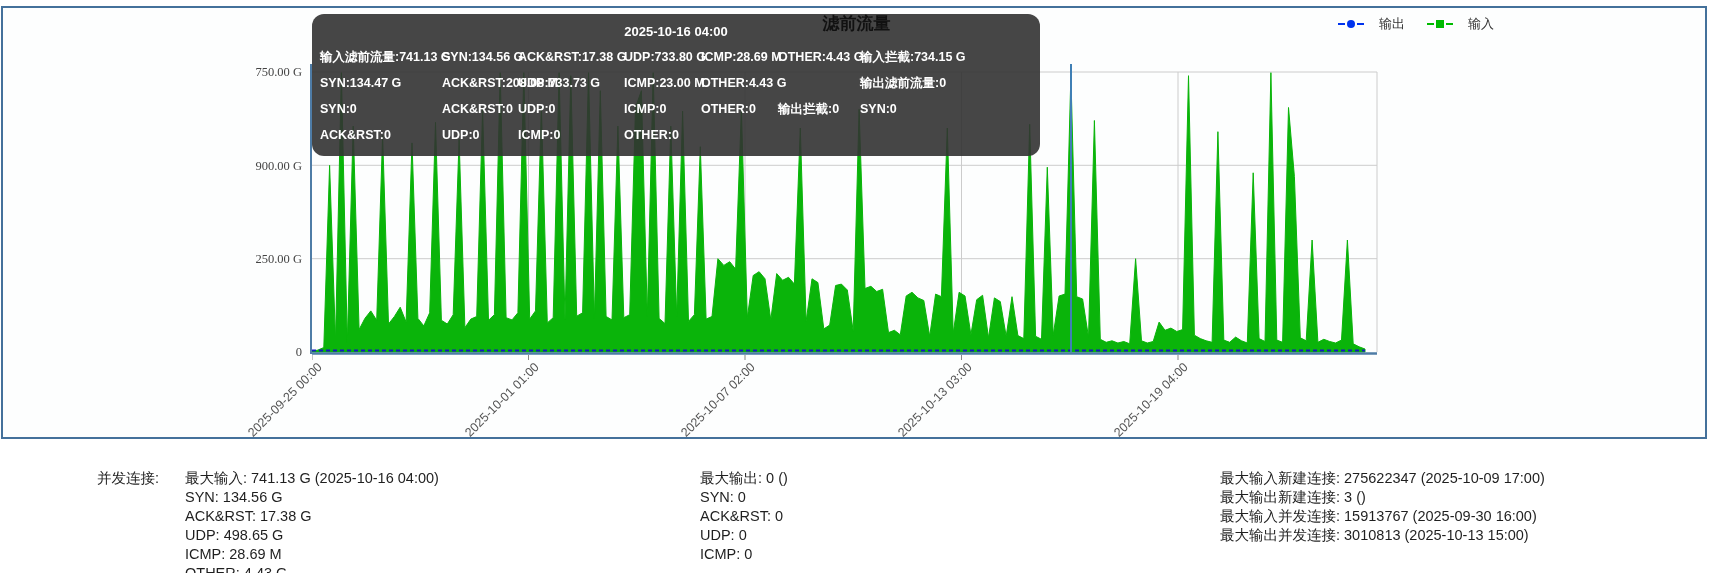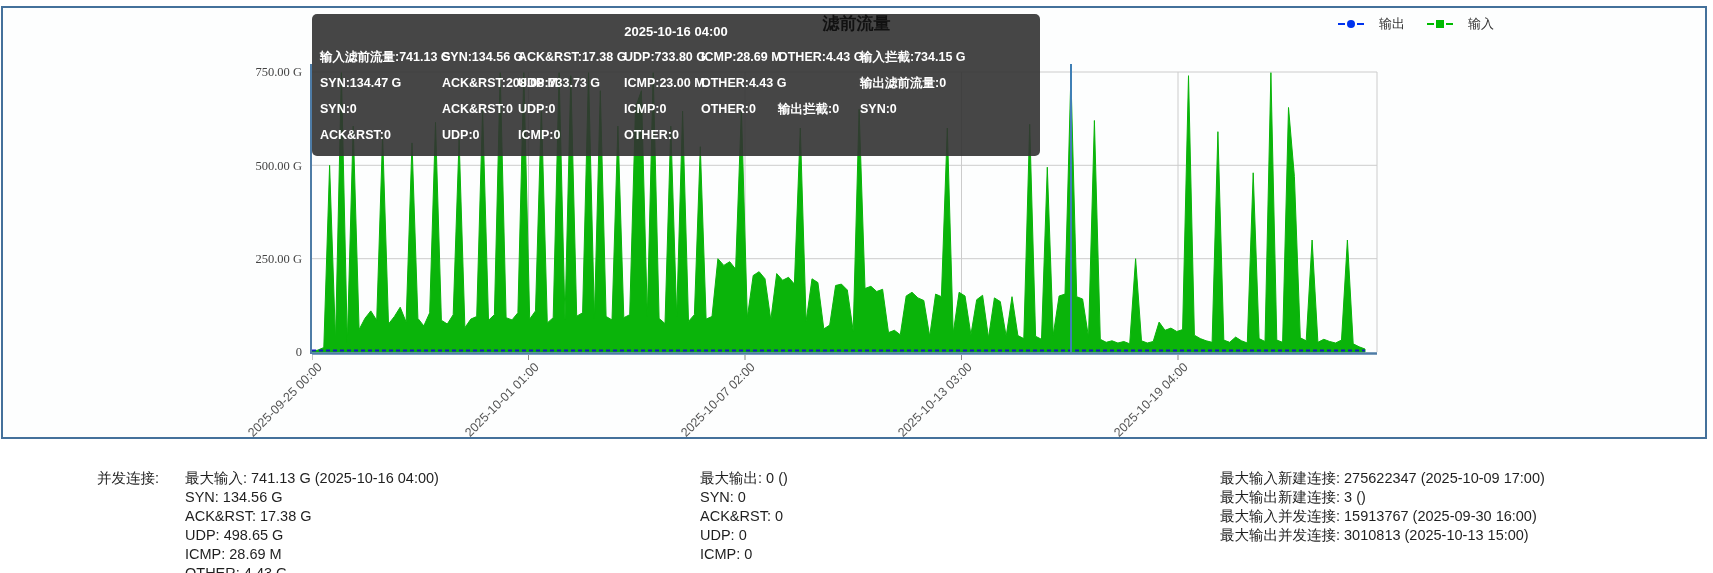--- a/index.html
+++ b/index.html
@@ -29,21 +29,21 @@
     font-size:12.5px;color:#444;line-height:14px;font-family:Liberation Serif, serif;
   }
   .yaxis-line{position:absolute;left:310px;top:64px;width:2px;height:290px;background:#4e7ca6;}
   #plot{position:absolute;left:312px;top:64px;}
   .xlab{
     position:absolute;white-space:nowrap;font-size:12.5px;color:#555;
     transform-origin:100% 0;transform:translateX(-100%) rotate(-45deg);
   }
   .tooltip{
     position:absolute;left:312px;top:14px;width:728px;box-sizing:border-box;
-    background:rgba(50,50,50,0.9);border-radius:5px;z-index:20;
+    background:rgba(50,50,50,0.9);border-radius:12px;z-index:20;
     padding:5px 8px 8px 8px;color:#fff;
   }
   .tt-header{
     text-align:center;font-size:13px;font-weight:bold;color:#fff;
     height:25px;line-height:25px;
   }
   .tt-grid{display:grid;grid-template-columns:122px 76px 106px 77px 77px 82px 1fr;}
   .tt-cell{
     font-size:12.5px;font-weight:600;color:#fff;height:26px;line-height:26px;
     white-space:nowrap;overflow:visible;
@@ -73,21 +73,21 @@
         <span class="lg-dash" style="background: rgb(0, 187, 0);"></span>
         <span class="lg-square" style="background: rgb(0, 187, 0);"></span>
         <span class="lg-dash" style="background: rgb(0, 187, 0);"></span>
       </span>
       <span class="legend-label">输入</span>
     </div>
   </div>
 
 <div id="ylabels">
     <div class="ylab" style="top: 65px;">750.00 G</div>
-    <div class="ylab" style="top: 158.5px;">500.00 G</div>
+    <div class="ylab" style="top: 158.5px;">900.00 G</div>
     <div class="ylab" style="top: 252px;">250.00 G</div>
     <div class="ylab" style="top: 345px;">0</div>
   </div>
 
 <div class="yaxis-line"></div>
 
 <svg id="plot" width="1066" height="298" viewBox="0 0 1066 298">
     <line x1="0" y1="8" x2="1065" y2="8" stroke="#cccccc" stroke-width="1"></line>
     <line x1="0" y1="101.3" x2="1065" y2="101.3" stroke="#cccccc" stroke-width="1"></line>
     <line x1="0" y1="194.7" x2="1065" y2="194.7" stroke="#cccccc" stroke-width="1"></line>

